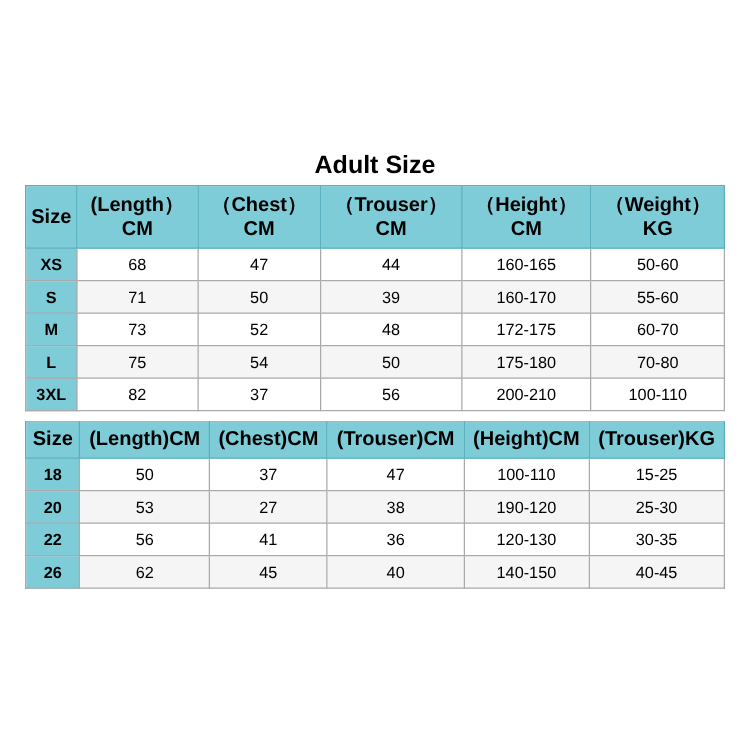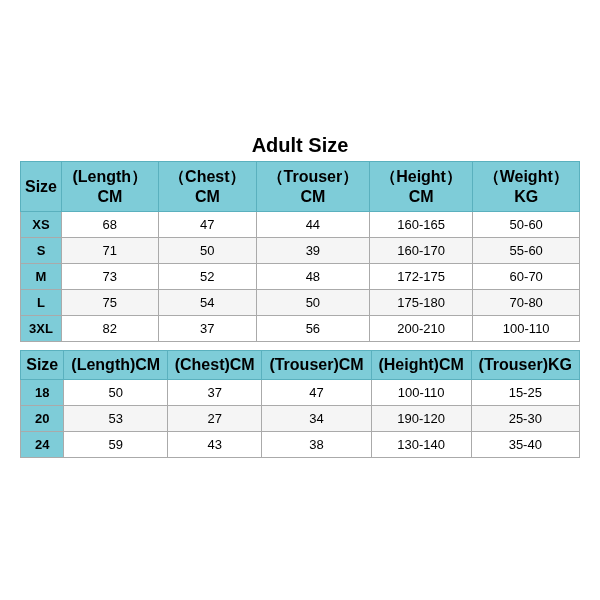--- a/index.html
+++ b/index.html
@@ -133,27 +133,35 @@
           <td>50</td>
           <td>37</td>
           <td>47</td>
           <td>100-110</td>
           <td>15-25</td>
         </tr>
         <tr>
           <td class="size-col">20</td>
           <td>53</td>
           <td>27</td>
-          <td>34</td>
+          <td>38</td>
           <td>190-120</td>
           <td>25-30</td>
         </tr>
         <tr>
-          <td class="size-col">24</td>
-          <td>59</td>
-          <td>43</td>
-          <td>38</td>
-          <td>130-140</td>
-          <td>35-40</td>
+          <td class="size-col">22</td>
+          <td>56</td>
+          <td>41</td>
+          <td>36</td>
+          <td>120-130</td>
+          <td>30-35</td>
+        </tr>
+        <tr>
+          <td class="size-col">26</td>
+          <td>62</td>
+          <td>45</td>
+          <td>40</td>
+          <td>140-150</td>
+          <td>40-45</td>
         </tr>
       </tbody>
   </table>
 </div>
 
 </body></html>

